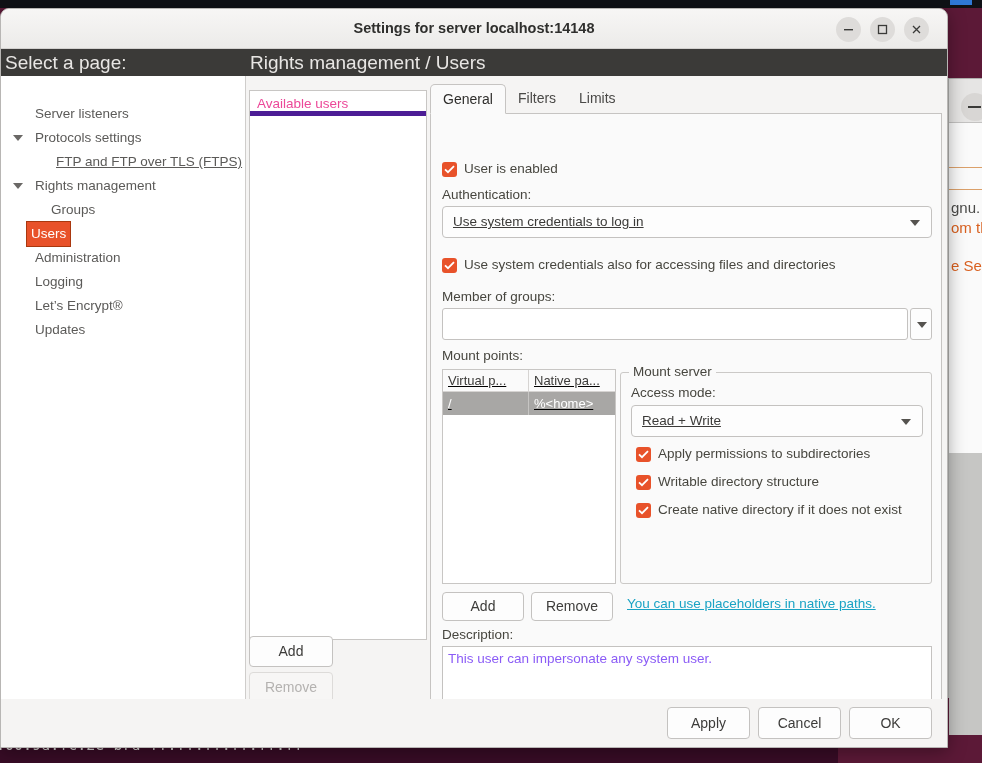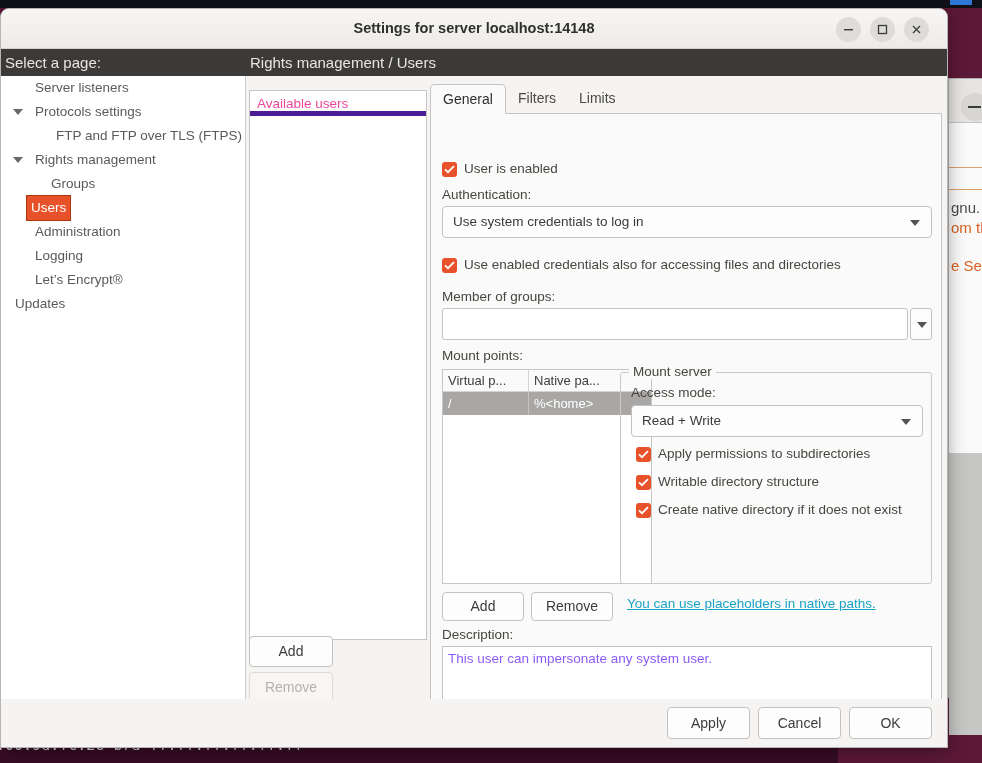--- a/index.html
+++ b/index.html
@@ -104,21 +104,21 @@
   .win-btn.min { right: 86px; }
   .win-btn.max { right: 52px; }
   .win-btn.close { right: 18px; }
   .win-btn svg { position: absolute; left: 5px; top: 5px; }
 
   
   .hdr-row { position: absolute; left: 0; top: 40px; width: 948px; height: 27px; }
   .hdr {
     position: absolute; top: 0; height: 27px;
     background: #3b3a38; color: #e8e6e4;
-    font-size: 15px; line-height: 27px; padding-left: 4px;
+    font-size: 19px; line-height: 27px; padding-left: 4px;
     white-space: nowrap; overflow: hidden;
   }
   .hdr.left { left: 0; width: 245px; }
   .hdr.right { left: 245px; width: 703px; }
 
   
   .sidebar {
     position: absolute; left: 0; top: 67px; width: 245px; height: 673px;
     background: #ffffff; border-right: 1px solid #cfcdcb;
   }
@@ -203,21 +203,21 @@
   .cb { position: absolute; width: 15px; height: 15px;
         border-radius: 3px; background: #e8522a; }
   .cb svg { position: absolute; left: 2px; top: 3px; }
 
   
   .combo {
     position: absolute; background: #fdfdfd;
     border: 1px solid #c4c2c0; border-radius: 4px;
     font-size: 13.5px; color: #3b3a38;
     line-height: 30px; padding-left: 10px;
-    cursor: pointer; white-space: nowrap; overflow: hidden;
+    cursor: pointer; white-space: nowrap; overflow: hidden; text-decoration: underline;
   }
   .combo .caret {
     position: absolute; right: 11px; top: 13px;
     width: 0; height: 0;
     border-left: 5px solid transparent; border-right: 5px solid transparent;
     border-top: 6px solid #55534f;
   }
   .plaintext-input {
     position: absolute; background: #ffffff;
     border: 1px solid #c4c2c0; border-radius: 3px;
@@ -228,22 +228,22 @@
   }
   .dropbtn .caret {
     position: absolute; left: 6px; top: 13px;
     width: 0; height: 0;
     border-left: 5px solid transparent; border-right: 5px solid transparent;
     border-top: 6px solid #55534f;
   }
 
   
   .mp-table {
-    position: absolute; left: 11px; top: 255px; width: 210px; height: 215px;
-    background: #ffffff; border: 1px solid #c8c6c4;
+    position: absolute; left: 11px; top: 255px; width: 174px; height: 215px;
+    background: #ffffff; border: 1px solid #c8c6c4; text-decoration: underline;
   }
   .mp-head {
     display: flex; height: 22px; background: #fafafa;
     border-bottom: 1px solid #d6d4d2;
   }
   .mp-head div {
     font-size: 13px; color: #3d3c3a; line-height: 22px; padding-left: 5px;
     white-space: nowrap; overflow: hidden;
   }
   .mp-head .c1 { width: 86px; border-right: 1px solid #d6d4d2; }
@@ -345,30 +345,30 @@
       </span>
     </div>
   </div>
 
   <div class="hdr-row">
     <div class="hdr left">Select a page:</div>
     <div class="hdr right">Rights management / Users</div>
   </div>
 
   <div class="sidebar">
-    <div style="padding-top:0;">
+    <div style="padding-top:26px;">
       <div class="tree-item">
         <span class="tree-label" style="margin-left:34px;">Server listeners</span>
       </div>
       <div class="tree-item">
         <span class="arrow"></span>
         <span class="tree-label" style="margin-left:34px;">Protocols settings</span>
       </div>
       <div class="tree-item">
-        <span class="tree-label" style="margin-left:55px;">FTP and FTP over TLS (FTPS)</span>
+        <span class="tree-label" style="margin-left:55px;text-decoration:underline;">FTP and FTP over TLS (FTPS)</span>
       </div>
       <div class="tree-item">
         <span class="arrow"></span>
         <span class="tree-label" style="margin-left:34px;">Rights management</span>
       </div>
       <div class="tree-item">
         <span class="tree-label" style="margin-left:50px;">Groups</span>
       </div>
       <div class="tree-item sel">
         <span class="tree-label" style="margin-left:26px;">Users</span>
@@ -376,21 +376,21 @@
       <div class="tree-item">
         <span class="tree-label" style="margin-left:34px;">Administration</span>
       </div>
       <div class="tree-item">
         <span class="tree-label" style="margin-left:34px;">Logging</span>
       </div>
       <div class="tree-item">
         <span class="tree-label" style="margin-left:34px;">Let’s Encrypt®</span>
       </div>
       <div class="tree-item">
-        <span class="tree-label" style="margin-left:14px;">Updates</span>
+        <span class="tree-label" style="margin-left:34px;">Updates</span>
       </div>
     </div>
   </div>
 
   <div class="users-panel">
     <div class="users-list">
       <div class="users-list-header">Available users</div>
     </div>
     <div class="users-buttons">
       <div class="btn">Add</div>
@@ -424,21 +424,21 @@
         <span class="caret"></span>
       </div>
 
       <div class="cb" style="left:11px; top:144px;">
         <span>
           <svg width="11" height="9" viewBox="0 0 11 9">
             <path d="M1 4.4 L4 7.2 L10 1.2" stroke="#ffffff" stroke-width="1.8" fill="none"></path>
           </svg>
         </span>
       </div>
-      <div class="lbl abs" style="left:33px; top:143px;">Use enabled credentials also for accessing files and directories</div>
+      <div class="lbl abs" style="left:33px; top:143px;">Use system credentials also for accessing files and directories</div>
 
       <div class="lbl abs" style="left:11px; top:175px;">Member of groups:</div>
       <div class="plaintext-input" style="left:11px; top:194px; width:466px; height:32px;"></div>
       <div class="dropbtn" style="left:479px; top:194px; width:22px; height:32px;">
         <span class="caret"></span>
       </div>
 
       <div class="lbl abs" style="left:11px; top:234px;">Mount points:</div>
 
       <div class="mp-table">

